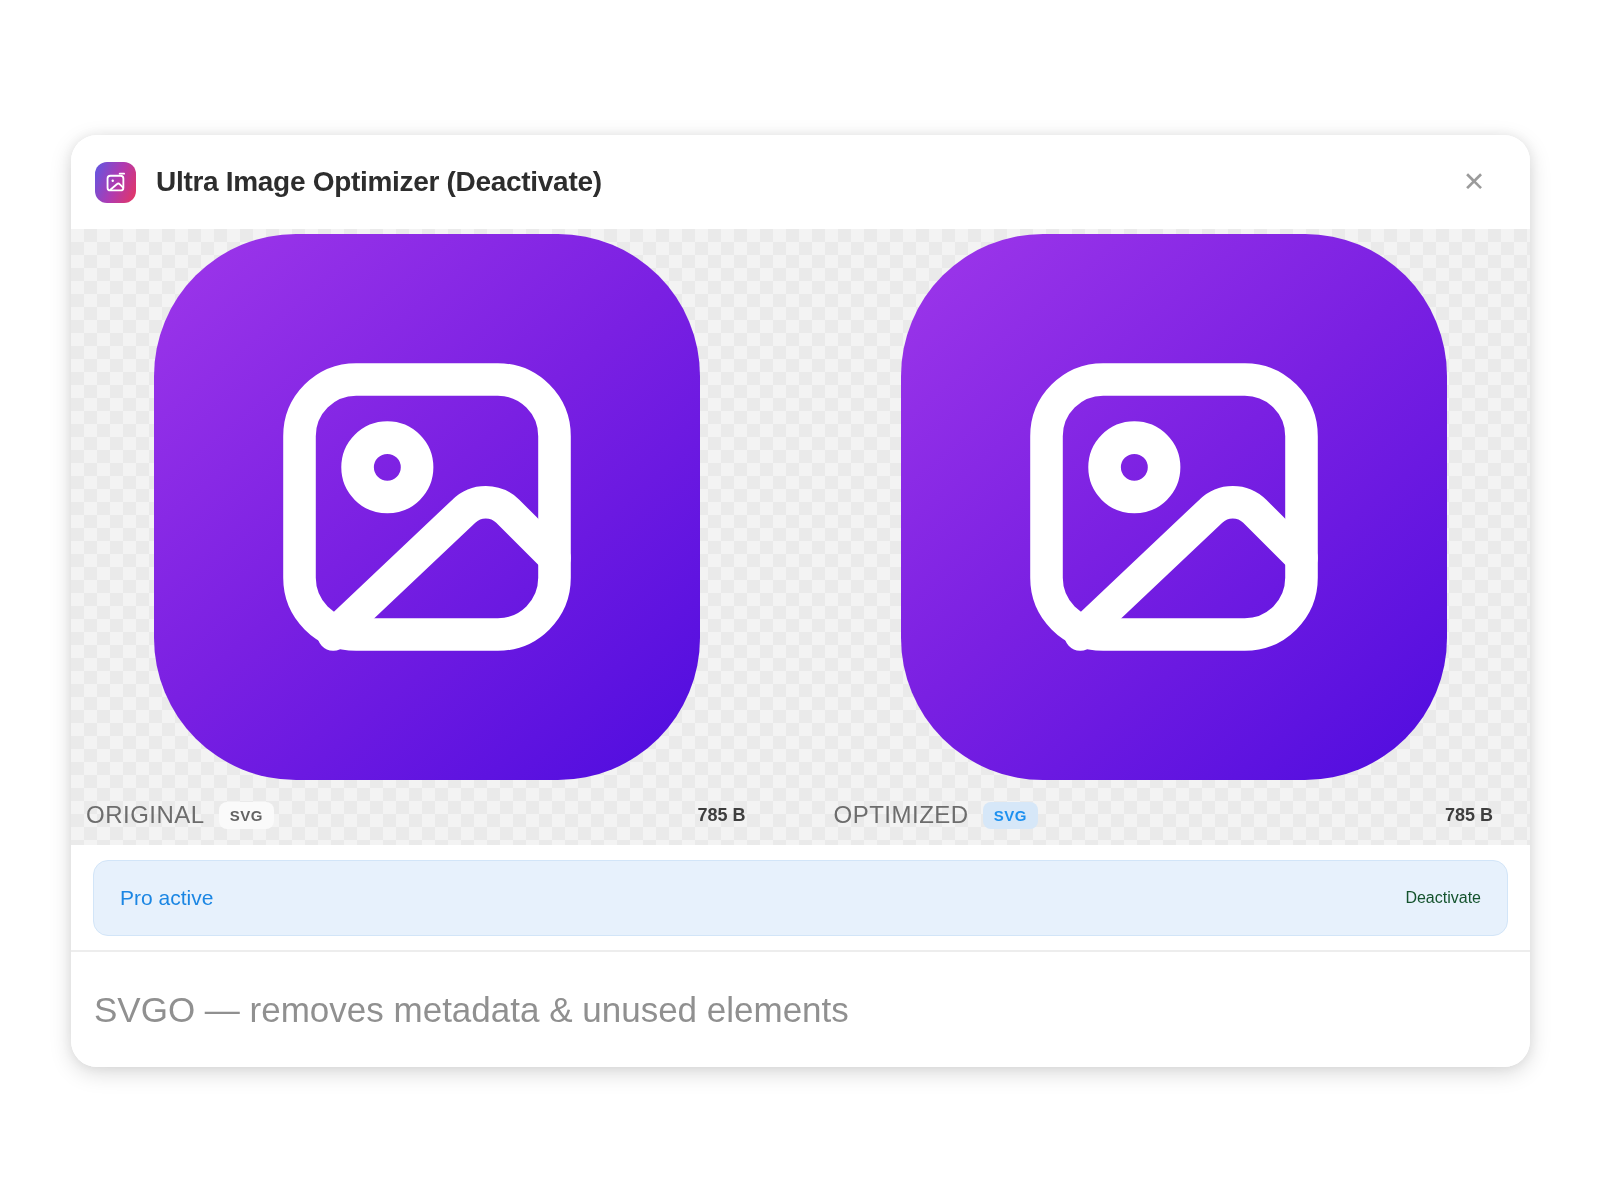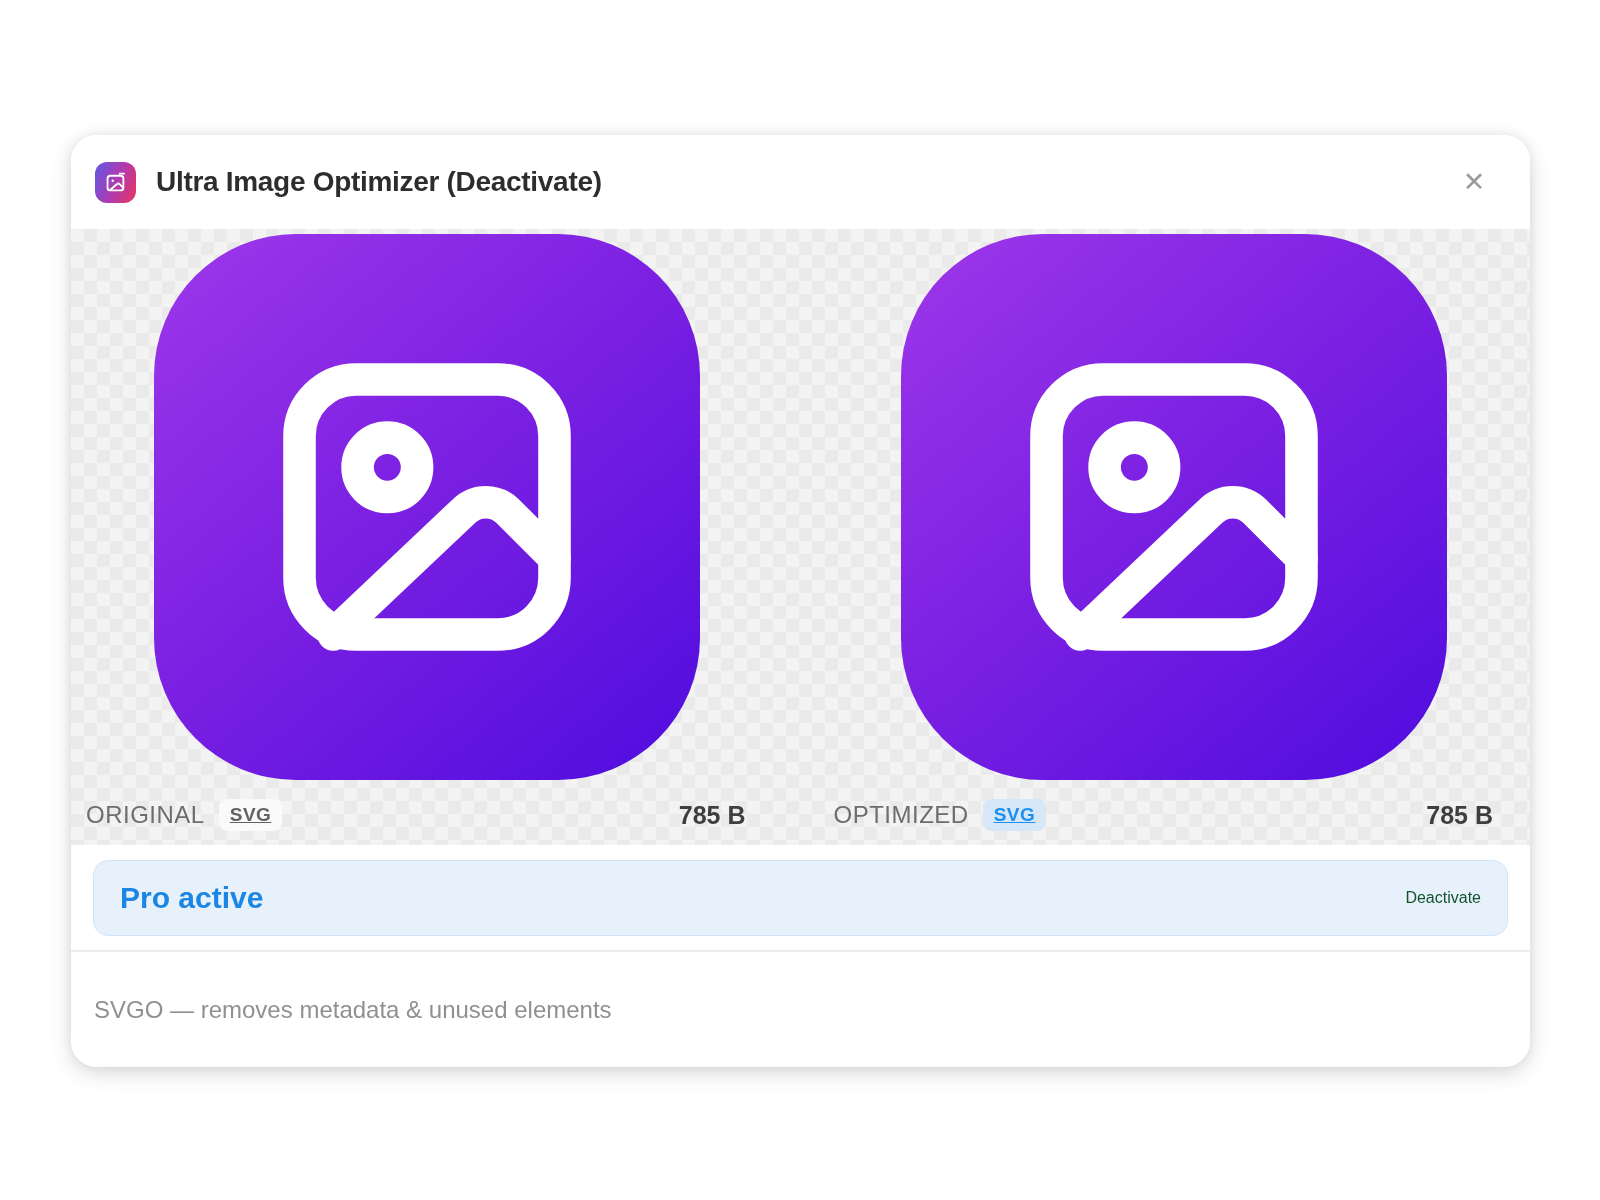--- a/index.html
+++ b/index.html
@@ -36,37 +36,37 @@
   }
   .pane { flex:1 1 50%; display:flex; flex-direction:column; min-width:0; }
   .tile-wrap { flex:1; display:flex; align-items:center; justify-content:center; }
   .tile {
     width:546px; height:546px; border-radius:142px;
     background:linear-gradient(140deg,#9e37ea 0%,#7a20e2 48%,#4f0cdf 100%);
     display:flex; align-items:center; justify-content:center;
   }
   .meta { height:60px; flex:0 0 60px; display:flex; align-items:center; padding:0 37px 0 15px; }
   .meta-label { font-size:24px; font-weight:500; color:#6d6d6d; letter-spacing:0.5px; }
-  .badge { margin-left:14px; font-size:19px; font-weight:700; letter-spacing:0.5px; padding:5px 11px; border-radius:8px;text-decoration:underline; }
+  .badge { margin-left:14px; font-size:15px; font-weight:700; letter-spacing:0.5px; padding:5px 11px; border-radius:8px; }
   .badge.neutral { background:#fafafa; color:#636363; }
   .badge.blue    { background:#d6e7f8; color:#1c90f0; }
-  .meta-size { margin-left:auto; font-size:25px; font-weight:700; color:#3e3e3e; }
+  .meta-size { margin-left:auto; font-size:18px; font-weight:700; color:#3e3e3e; }
 
   
   .banner-section { flex:0 0 auto; padding:15px 22px 14px; background:#fff; border-bottom:2px solid #ededed; }
   .banner {
     height:76px; border-radius:15px; background:#e7f1fc; border:1.5px solid #d2e5f8;
     display:flex; align-items:center; padding:0 26px;
   }
-  .pro-label { font-size:30px; font-weight:700; color:#1b86e3; }
+  .pro-label { font-size:21px; font-weight:400; color:#1b86e3; }
   .deactivate-btn { margin-left:auto; border:none; background:transparent; font-size:16px; color:#14532d; cursor:pointer; font-family:"Liberation Sans", sans-serif; }
 
   
   .footer { flex:1; display:flex; align-items:center; padding:0 29px 0 23px; background:#fff; }
-  .desc { font-size:24px; color:#909090; }
+  .desc { font-size:35px; color:#909090; }
   .apply-btn {
     margin-left:auto; height:58px; padding:0 28px; border:none; border-radius:15px;
     background:#189df5; color:#ffffff; font-size:26px; font-weight:700; cursor:pointer;
     font-family:"Liberation Sans", sans-serif;
   }
 </style>
 </head>
 <body>
 
 <div class="card">

